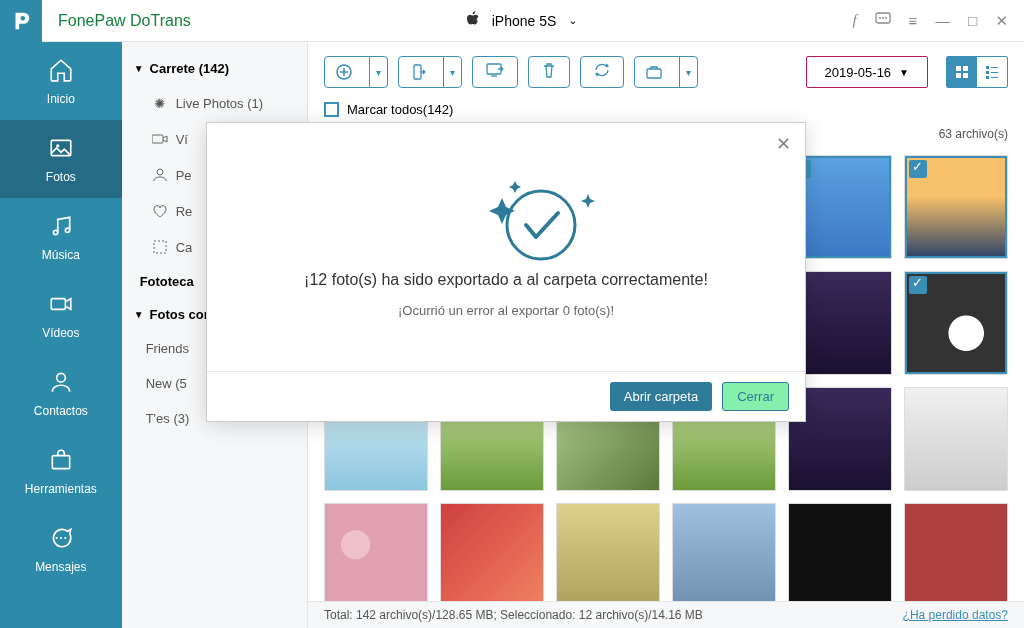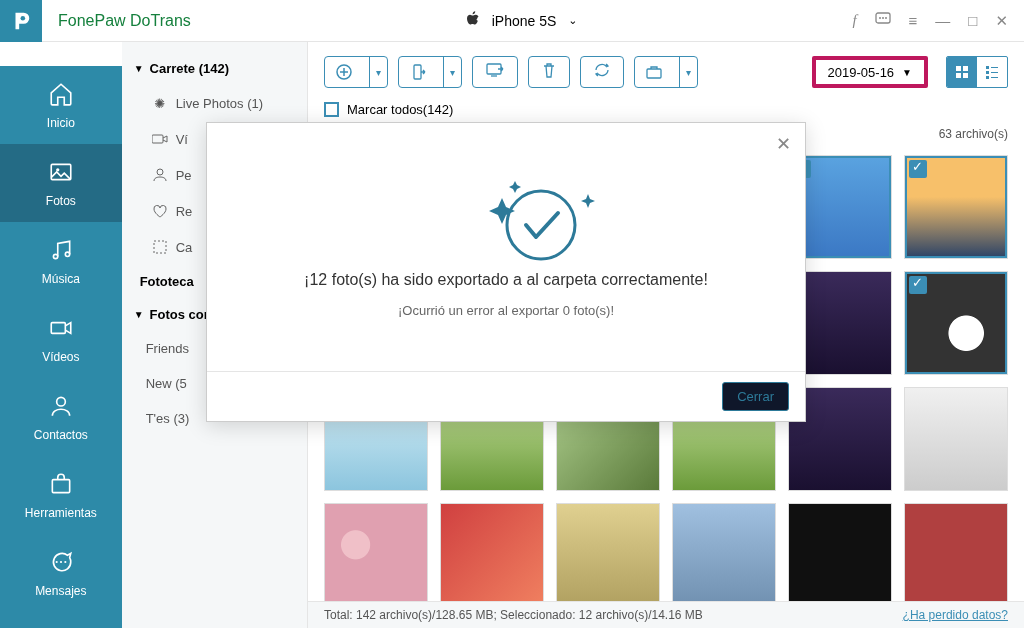--- a/index.html
+++ b/index.html
@@ -10,41 +10,41 @@
 .logo { width: 42px; height: 42px; background: #2d8aa8; display: flex; align-items: center; justify-content: center; }
 .brand { color: #15803d; font-size: 16px; margin-left: 16px; }
 .device-select { margin: 0 auto; display: flex; align-items: center; gap: 12px; font-size: 14px; cursor: pointer; }
 .window-icons { display: flex; gap: 18px; align-items: center; margin-right: 16px; color: #888; }
 .window-icons span { cursor: pointer; font-size: 15px; }
 
 
 .main { display: flex; height: 586px; }
 
 
-.sidebar { width: 124px; background: #2d8aa8; display: flex; flex-direction: column; margin-top: 24px; }
+.sidebar { width: 124px; background: #2d8aa8; display: flex; flex-direction: column; }
 .sidebar-item { display: flex; flex-direction: column; align-items: center; justify-content: center; height: 78px; color: #fff; font-size: 12px; cursor: pointer; gap: 6px; }
 .sidebar-item.active { background: #246b85; }
 .sidebar-icon svg { width: 26px; height: 26px; stroke: #fff; fill: none; stroke-width: 1.5; }
 
 
 .album-list { width: 190px; background: #f5f7f8; border-right: 1px solid #e5e5e5; font-size: 13px; padding-top: 10px; }
 .album-group { padding: 9px 12px; font-weight: bold; display: flex; align-items: center; gap: 6px; cursor: pointer; }
 .album-group .arrow { font-size: 10px; }
 .album-sub { padding: 10px 12px 10px 30px; color: #555; display: flex; align-items: center; gap: 8px; cursor: pointer; }
 .album-sub.indent { padding-left: 24px; }
 .album-sub-icon { width: 16px; height: 16px; display: inline-flex; align-items: center; justify-content: center; }
 
 
 .content { flex: 1; display: flex; flex-direction: column; position: relative; }
 .toolbar { display: flex; align-items: center; gap: 10px; padding: 14px 16px; }
 .tool-btn { border: 1px solid #3b8eb5; border-radius: 4px; height: 32px; padding: 0 12px; display: flex; align-items: center; gap: 6px; color: #3b8eb5; cursor: pointer; background: #fff; }
 .tool-btn.split { padding: 0; }
 .tool-btn.split .main-part { padding: 0 10px; height: 100%; display: flex; align-items: center; }
 .tool-btn.split .drop-part { border-left: 1px solid #3b8eb5; padding: 0 6px; height: 100%; display: flex; align-items: center; font-size: 10px; }
-.date-select { margin-left: auto; border: 4px solid #be185d; border-radius: 2px; height: 32px; padding: 0 12px; display: flex; align-items: center; gap: 8px; font-size: 13px; cursor: pointer; }
+.date-select { margin-left: auto; border: 1px solid #be185d; border-radius: 2px; height: 32px; padding: 0 18px; display: flex; align-items: center; gap: 8px; font-size: 13px; cursor: pointer; }
 .view-toggle { border: 1px solid #3b8eb5; border-radius: 2px; height: 32px; display: flex; overflow: hidden; margin-left: 8px; }
 .view-toggle-btn { width: 30px; display: flex; align-items: center; justify-content: center; cursor: pointer; }
 .view-toggle-btn.active { background: #3b8eb5; color: #fff; }
 .view-toggle-btn:not(.active) { color: #3b8eb5; }
 
 .select-all { padding: 0 16px 4px; display: flex; align-items: center; gap: 8px; font-size: 13px; }
 .select-all .cb { width: 15px; height: 15px; border: 2px solid #3b8eb5; display: inline-block; }
 
 .date-header { display: flex; align-items: center; padding: 6px 16px; font-size: 12px; color: #555; }
 .file-count { margin-left: auto; }
@@ -60,21 +60,21 @@
 
 
 .modal { position: absolute; top: 122px; left: 206px; width: 600px; height: 300px; background: #fff; border: 1px solid #ccc; box-shadow: 0 4px 20px rgba(0,0,0,0.15); z-index: 10; display: flex; flex-direction: column; }
 .modal .close { position: absolute; top: 10px; right: 14px; font-size: 18px; color: #888; cursor: pointer; }
 .modal-body { flex: 1; display: flex; flex-direction: column; align-items: center; justify-content: center; padding: 20px; gap: 14px; text-align: center; }
 .modal-body .success-icon { width: 110px; height: 80px; position: relative; }
 .modal h3 { font-size: 16px; font-weight: normal; color: #333; }
 .modal p { font-size: 13px; color: #666; }
 .modal-footer { border-top: 1px solid #e5e5e5; padding: 10px 16px; display: flex; justify-content: flex-end; gap: 10px; }
 .btn-primary { background: #2d7a99; color: #fff; border: 0; padding: 6px 14px; border-radius: 3px; font-size: 13px; cursor: pointer; }
-.btn-default { background: #0f172a; color: #2d7a99; border: 1px solid #2d7a99; padding: 6px 14px; border-radius: 3px; font-size: 13px; cursor: pointer; }
+.btn-default { background: #86efac; color: #2d7a99; border: 1px solid #2d7a99; padding: 6px 14px; border-radius: 3px; font-size: 13px; cursor: pointer; }
 
 
 .t1 { background: linear-gradient(#5aa3e0,#3b78c4); }
 .t2 { background: linear-gradient(#f7c06a 40%,#2b4266); }
 .t3 { background: linear-gradient(#d9f0f7,#8cc5de); }
 .t4 { background: radial-gradient(circle at 60% 60%, #fff 20%, #333 21%); }
 .t5 { background: linear-gradient(#eee,#ccc); }
 .t6 { background: linear-gradient(#c9e3a0,#6b9b3a); }
 .t7 { background: linear-gradient(135deg,#b0d090,#5a7a3a); }
 .t8 { background: linear-gradient(#d98a5a,#e0b080); }
@@ -369,15 +369,16 @@
         <path d="M75 48l10 12 22-24" fill="none" stroke="#2d7a99" stroke-width="4" stroke-linecap="round" stroke-linejoin="round"></path>
         <path d="M47 30l4-9 4 9 9 4-9 4-4 9-4-9-9-4z" fill="#2d7a99"></path>
         <path d="M135 22l2-5 2 5 5 2-5 2-2 5-2-5-5-2z" fill="#2d7a99"></path>
         <path d="M62 8l2-4 2 4 4 2-4 2-2 4-2-4-4-2z" fill="#2d7a99"></path>
       </svg>
     </div>
     <h3>¡12 foto(s) ha sido exportado a al carpeta correctamente!</h3>
     <p>¡Ocurrió un error al exportar 0 foto(s)!</p>
   </div>
   <div class="modal-footer">
+    <button class="btn-primary">Abrir carpeta</button>
     <button class="btn-default">Cerrar</button>
   </div>
 </div>
 
 </body></html>

